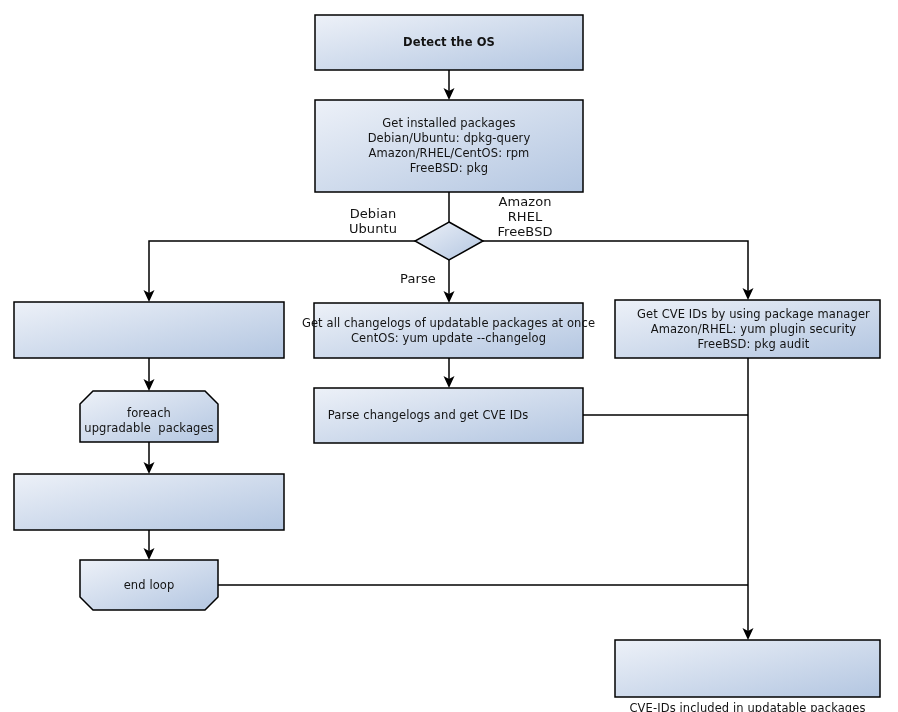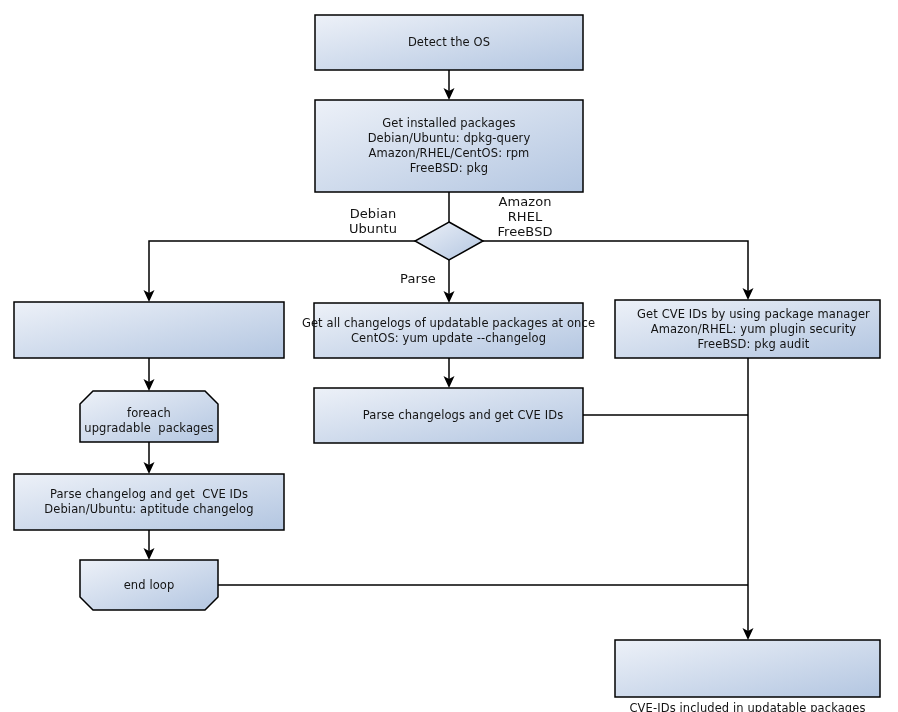--- a/index.html
+++ b/index.html
@@ -96,40 +96,38 @@
       <path d="M748 300 L742.5 288 L748 291 L753.5 288 Z"></path>
       <path d="M449 303 L443.5 291 L449 294 L454.5 291 Z"></path>
       <path d="M149 391 L143.5 379 L149 382 L154.5 379 Z"></path>
       <path d="M149 474 L143.5 462 L149 465 L154.5 462 Z"></path>
       <path d="M149 560 L143.5 548 L149 551 L154.5 548 Z"></path>
       <path d="M449 388 L443.5 376 L449 379 L454.5 376 Z"></path>
       <path d="M748 640 L742.5 628 L748 631 L753.5 628 Z"></path>
     </g>
   </svg>
 
-  <div class="node-label" style="left:315px; top:15px; width:268px; height:55px;">Detect the OS</div>
+  <div class="node-label" style="left:315px; top:15px; width:268px; height:55px;font-weight:bold;">Detect the OS</div>
 
   <div class="node-label" style="left:315px; top:100px; width:268px; height:92px;">Get installed packages
 Debian/Ubuntu: dpkg-query
 Amazon/RHEL/CentOS: rpm
 FreeBSD: pkg</div>
 
 
   <div class="node-label" style="left:80px; top:391px; width:138px; height:59px;">foreach
 upgradable  packages</div>
 
-  <div class="node-label" style="left:14px; top:474px; width:270px; height:56px;">Parse changelog and get  CVE IDs
-Debian/Ubuntu: aptitude changelog</div>
 
   <div class="node-label" style="left:314px; top:303px; width:269px; height:55px;">Get all changelogs of updatable packages at once
 CentOS: yum update --changelog</div>
 
   <div class="node-label" style="left:80px; top:560px; width:138px; height:50px;">end loop</div>
 
-  <div class="node-label" style="left:314px; top:388px; width:228px; height:55px;padding-left:35px;">Parse changelogs and get CVE IDs</div>
+  <div class="node-label" style="left:314px; top:388px; width:228px; height:55px;">Parse changelogs and get CVE IDs</div>
 
   <div class="node-label" style="left:600px; top:300px; width:281px; height:58px;padding-left:13px;">Get CVE IDs by using package manager
 Amazon/RHEL: yum plugin security
 FreeBSD: pkg audit</div>
 
   <div class="node-label" style="left:615px; top:640px; width:265px; height:57px;margin-top:47px;">CVE-IDs included in updatable packages
 were scanned</div>
 
   <div class="branch-label" style="left:342px; top:206px; width:62px;">Debian
 Ubuntu</div>

